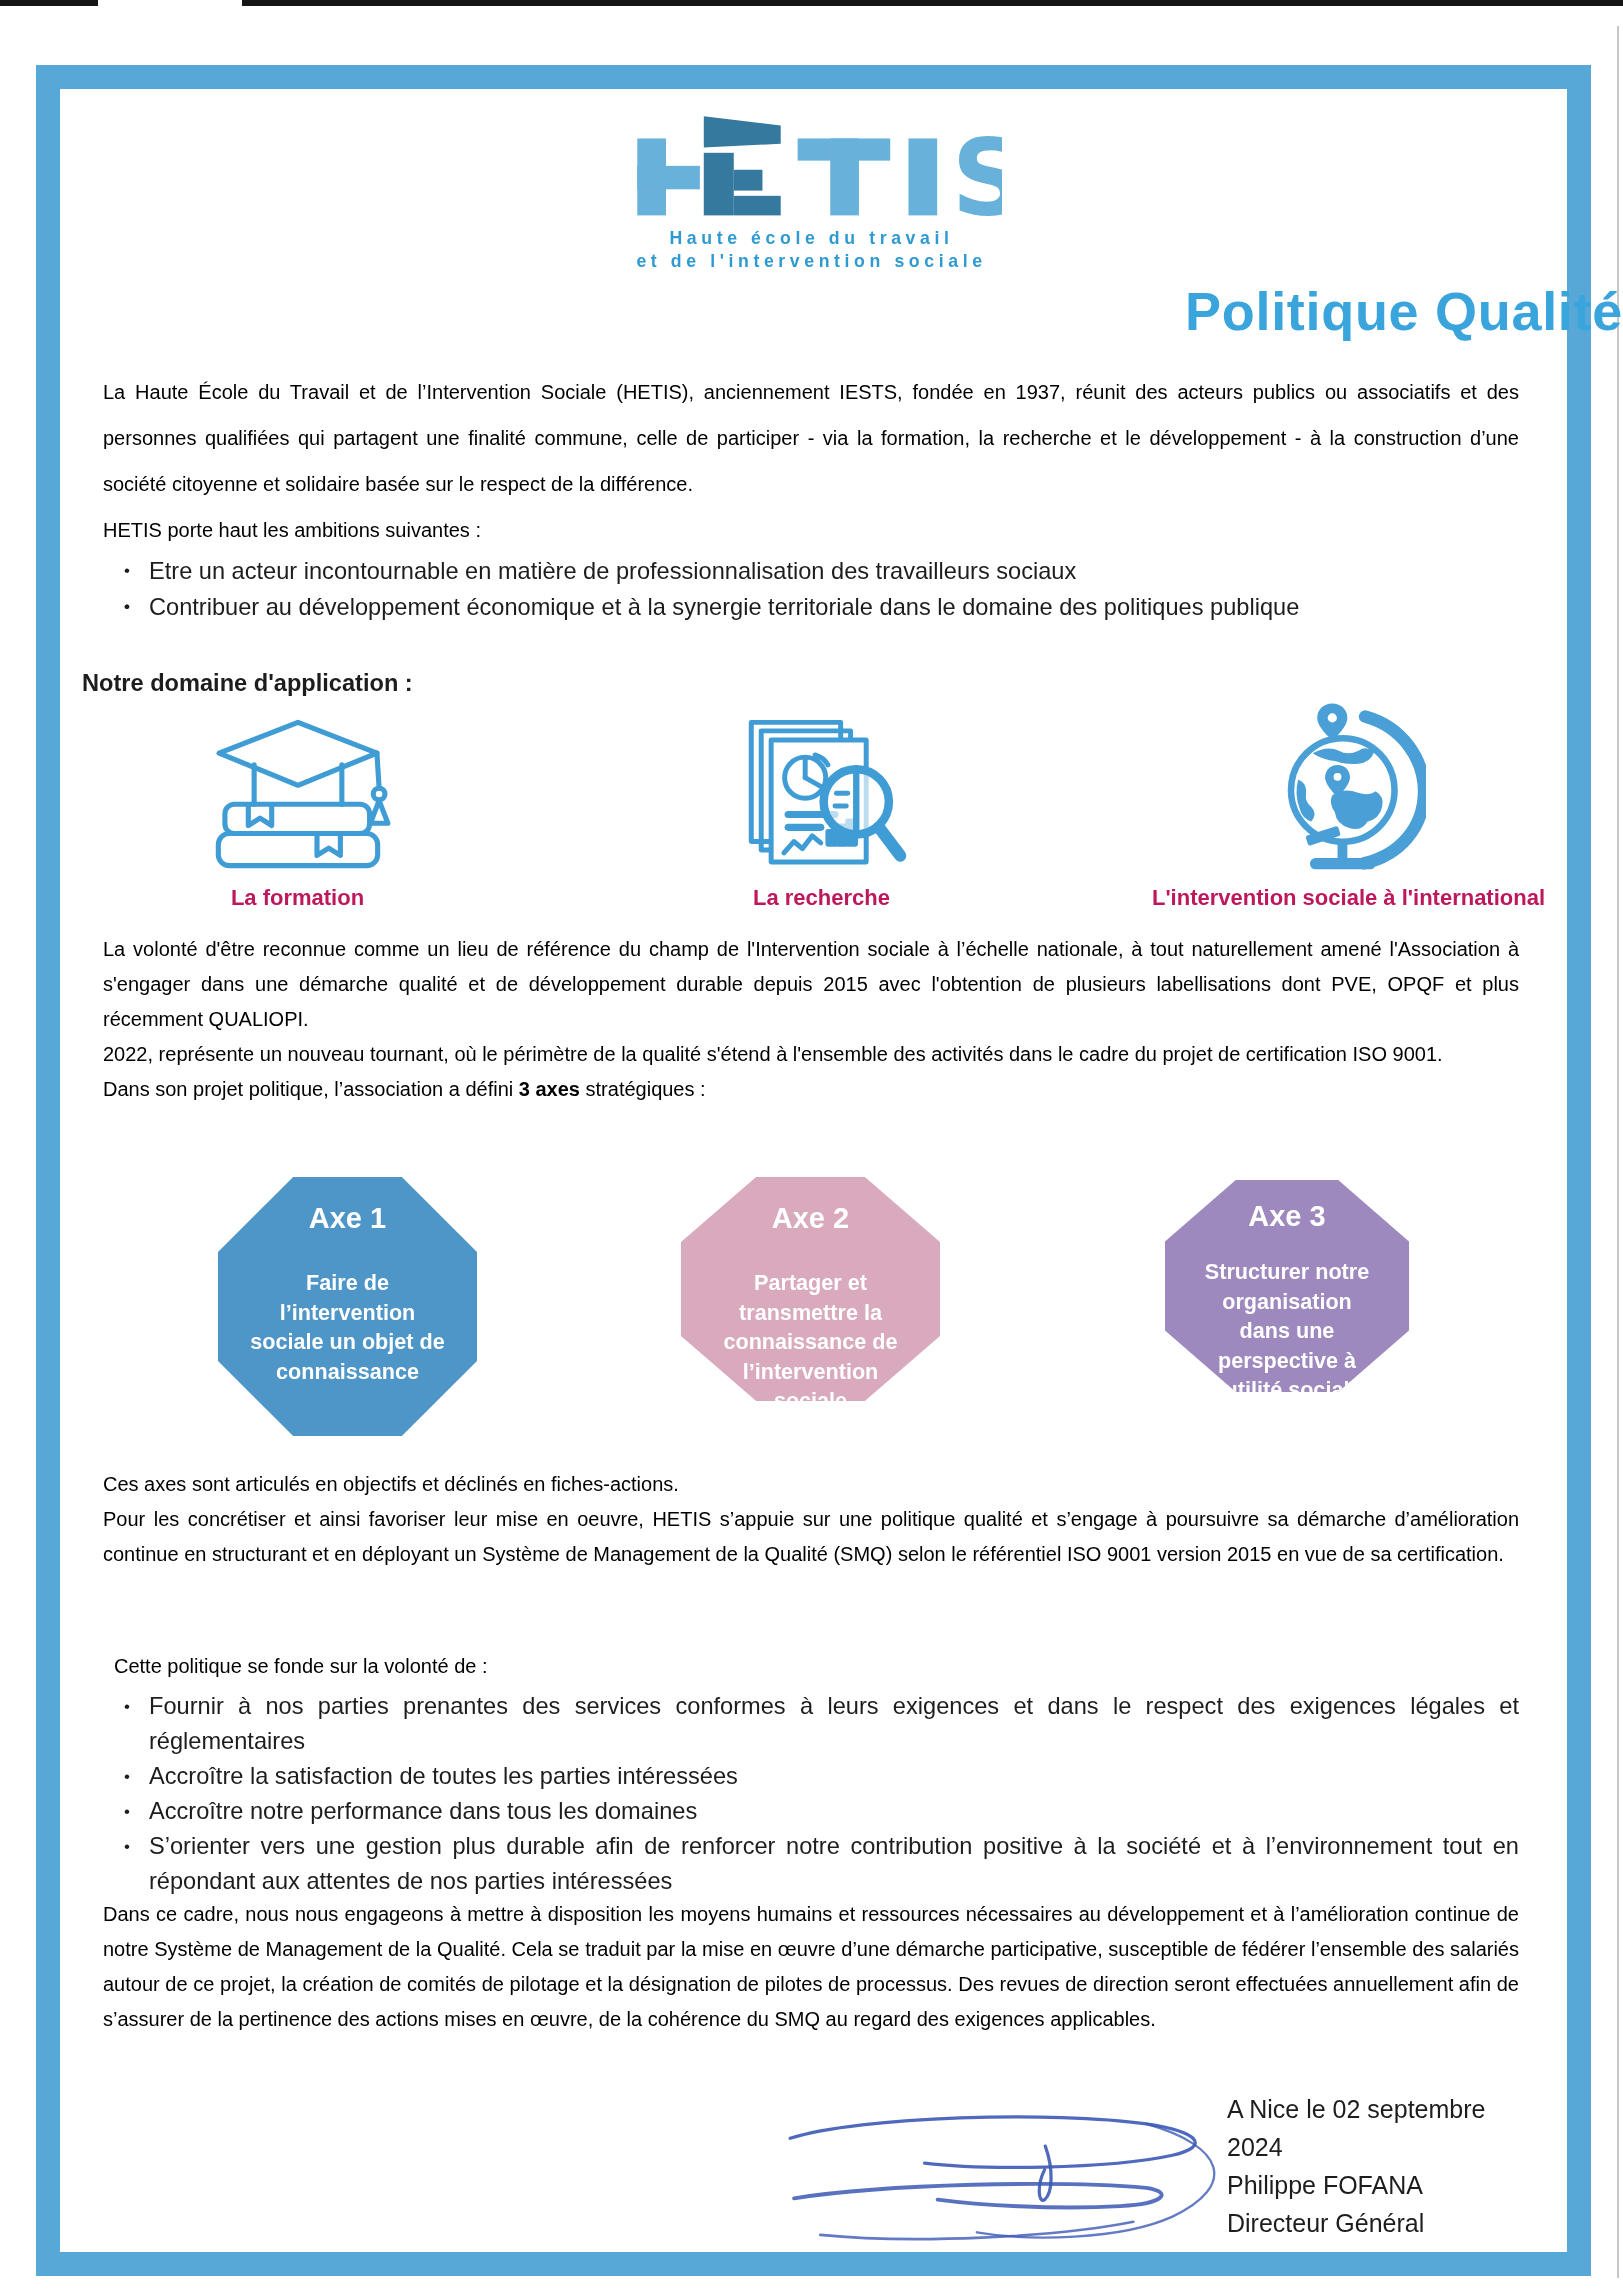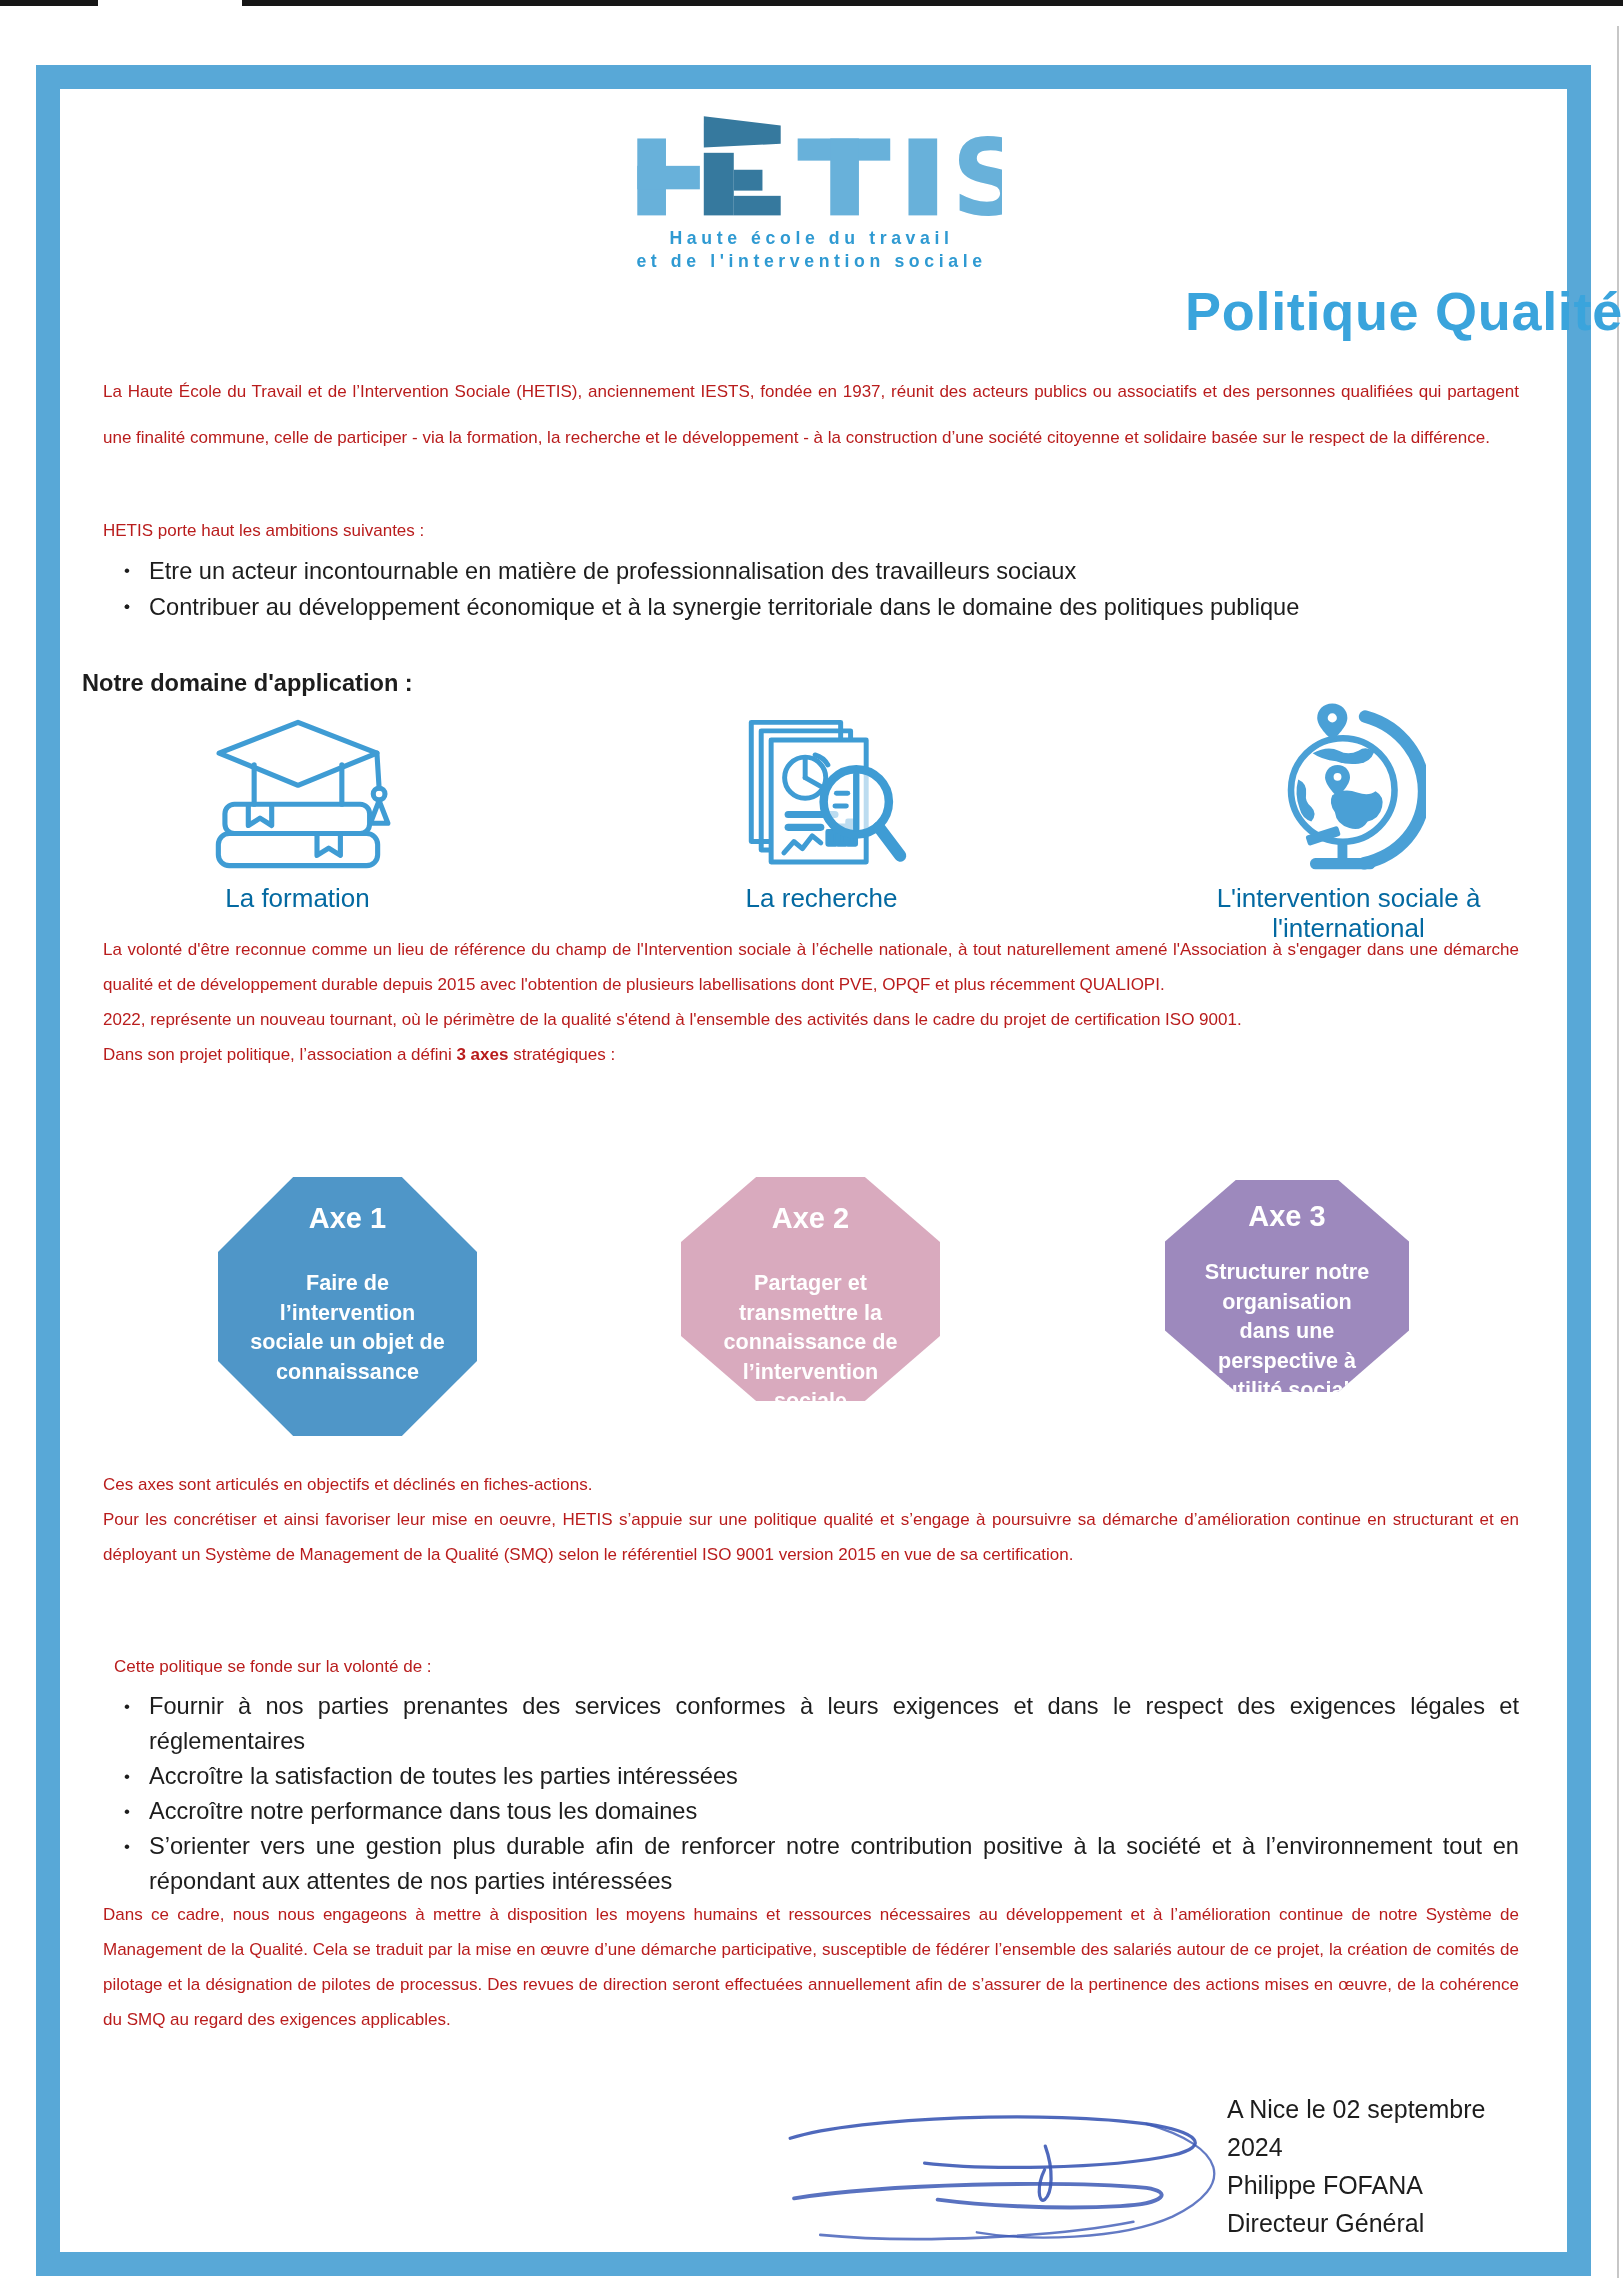--- a/index.html
+++ b/index.html
@@ -14,38 +14,38 @@
   .artifact-top-b{left:242px;top:0;width:1381px;height:5.9px;background:#161616;}
   .artifact-right{left:1617px;top:26px;width:2px;height:2252px;background:#a9a9a9;opacity:.65;}
   
   .logo-wrap{left:0;top:115px;width:100%;text-align:center;}
   .logo-svg{display:inline-block;}
   .logo-sub{margin-top:6.5px;font-size:17.7px;font-weight:bold;letter-spacing:4.6px;
             color:#2f9ad2;line-height:23.6px;}
   .doc-title{left:0;top:280px;width:100%;text-align:right;font-size:54px;font-weight:bold;
              color:#3aa4dc;letter-spacing:0.7px;}
   
-  .para{font-size:17px;line-height:35px;text-align:justify;color:#b91c1c;}
+  .para{font-size:20px;line-height:35px;text-align:justify;color:#000000;}
   .para p{margin:0;}
   .intro{left:103px;top:369px;width:1416px;line-height:46px;}
   .plain{text-align:left;}
   .heading{font-size:23.6px;font-weight:bold;}
   .amb-head{left:103px;top:513px;width:1416px;text-align:left;}
   .amb-list{left:103px;top:553px;width:1416px;}
   .dot-list{list-style:none;margin:0;padding:0;}
   .dot-list li{position:relative;padding-left:46px;line-height:36px;font-size:23.6px;}
   .dot-list li .dot{position:absolute;left:21px;top:0;font-size:17px;}
   .domain-head{left:82px;top:670px;}
   
   .cell{top:699px;text-align:center;}
   .cell-formation{left:160px;width:275px;}
   .cell-recherche{left:684px;width:275px;}
   .cell-globe{left:1139px;width:419px;}
   .cell .icon-box{height:175px;display:flex;align-items:flex-end;justify-content:center;}
-  .cell .caption{margin-top:9.2px;font-size:26px;font-weight:normal;line-height:30px;color:#0369a1;}
+  .cell .caption{margin-top:9.2px;font-size:22px;font-weight:bold;line-height:30px;color:#be185d;}
   .quality{left:103px;top:932px;width:1416px;}
   .axes-intro{text-align:left;}
   
   .octagon{color:#fff;text-align:center;
            clip-path:polygon(29% 0%,71% 0%,100% 29%,100% 71%,71% 100%,29% 100%,0% 71%,0% 29%);}
   .oct1{left:218px;top:1177px;width:259px;height:259px;background:#4f96c8;}
   .oct2{left:681px;top:1177px;width:259px;height:224px;background:#d9aabe;}
   .oct3{left:1165px;top:1180px;width:244px;height:212px;background:#9d89bd;}
   .axe-title{margin:26px 0 0 0;font-size:29px;font-weight:bold;line-height:31px;}
   .axe-text{margin:34px auto 0 auto;width:80%;font-size:21.6px;font-weight:bold;line-height:29.5px;}

